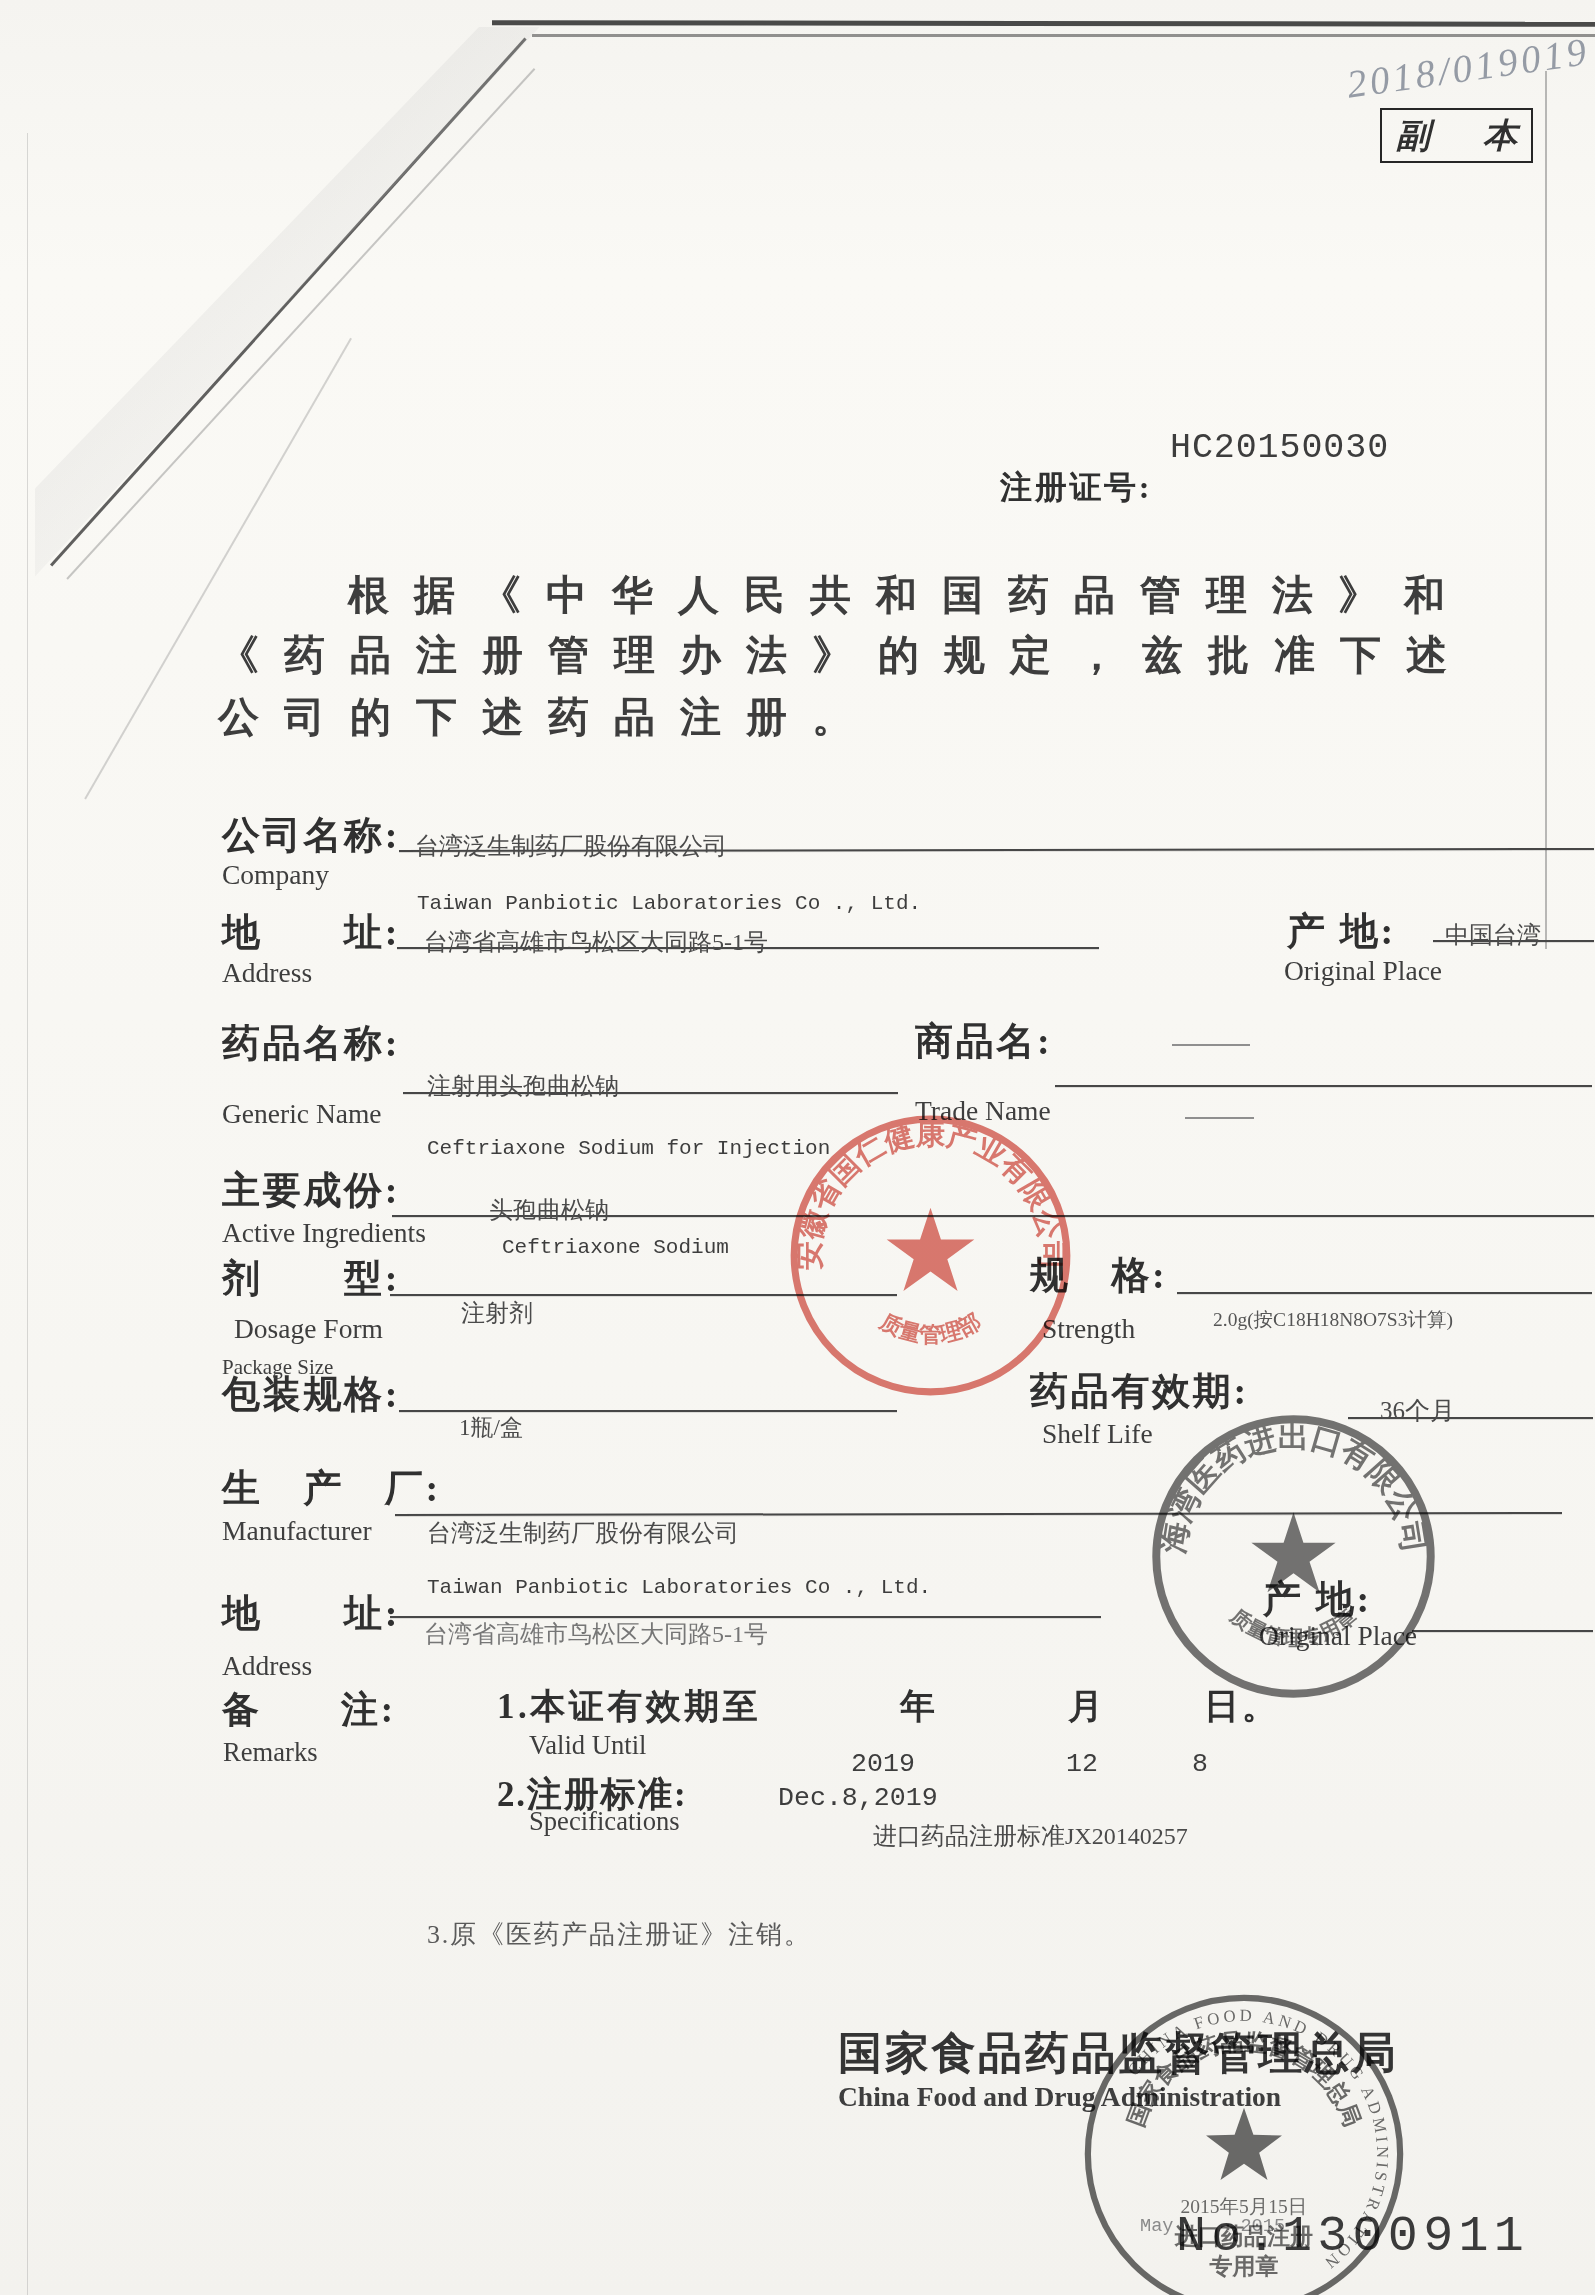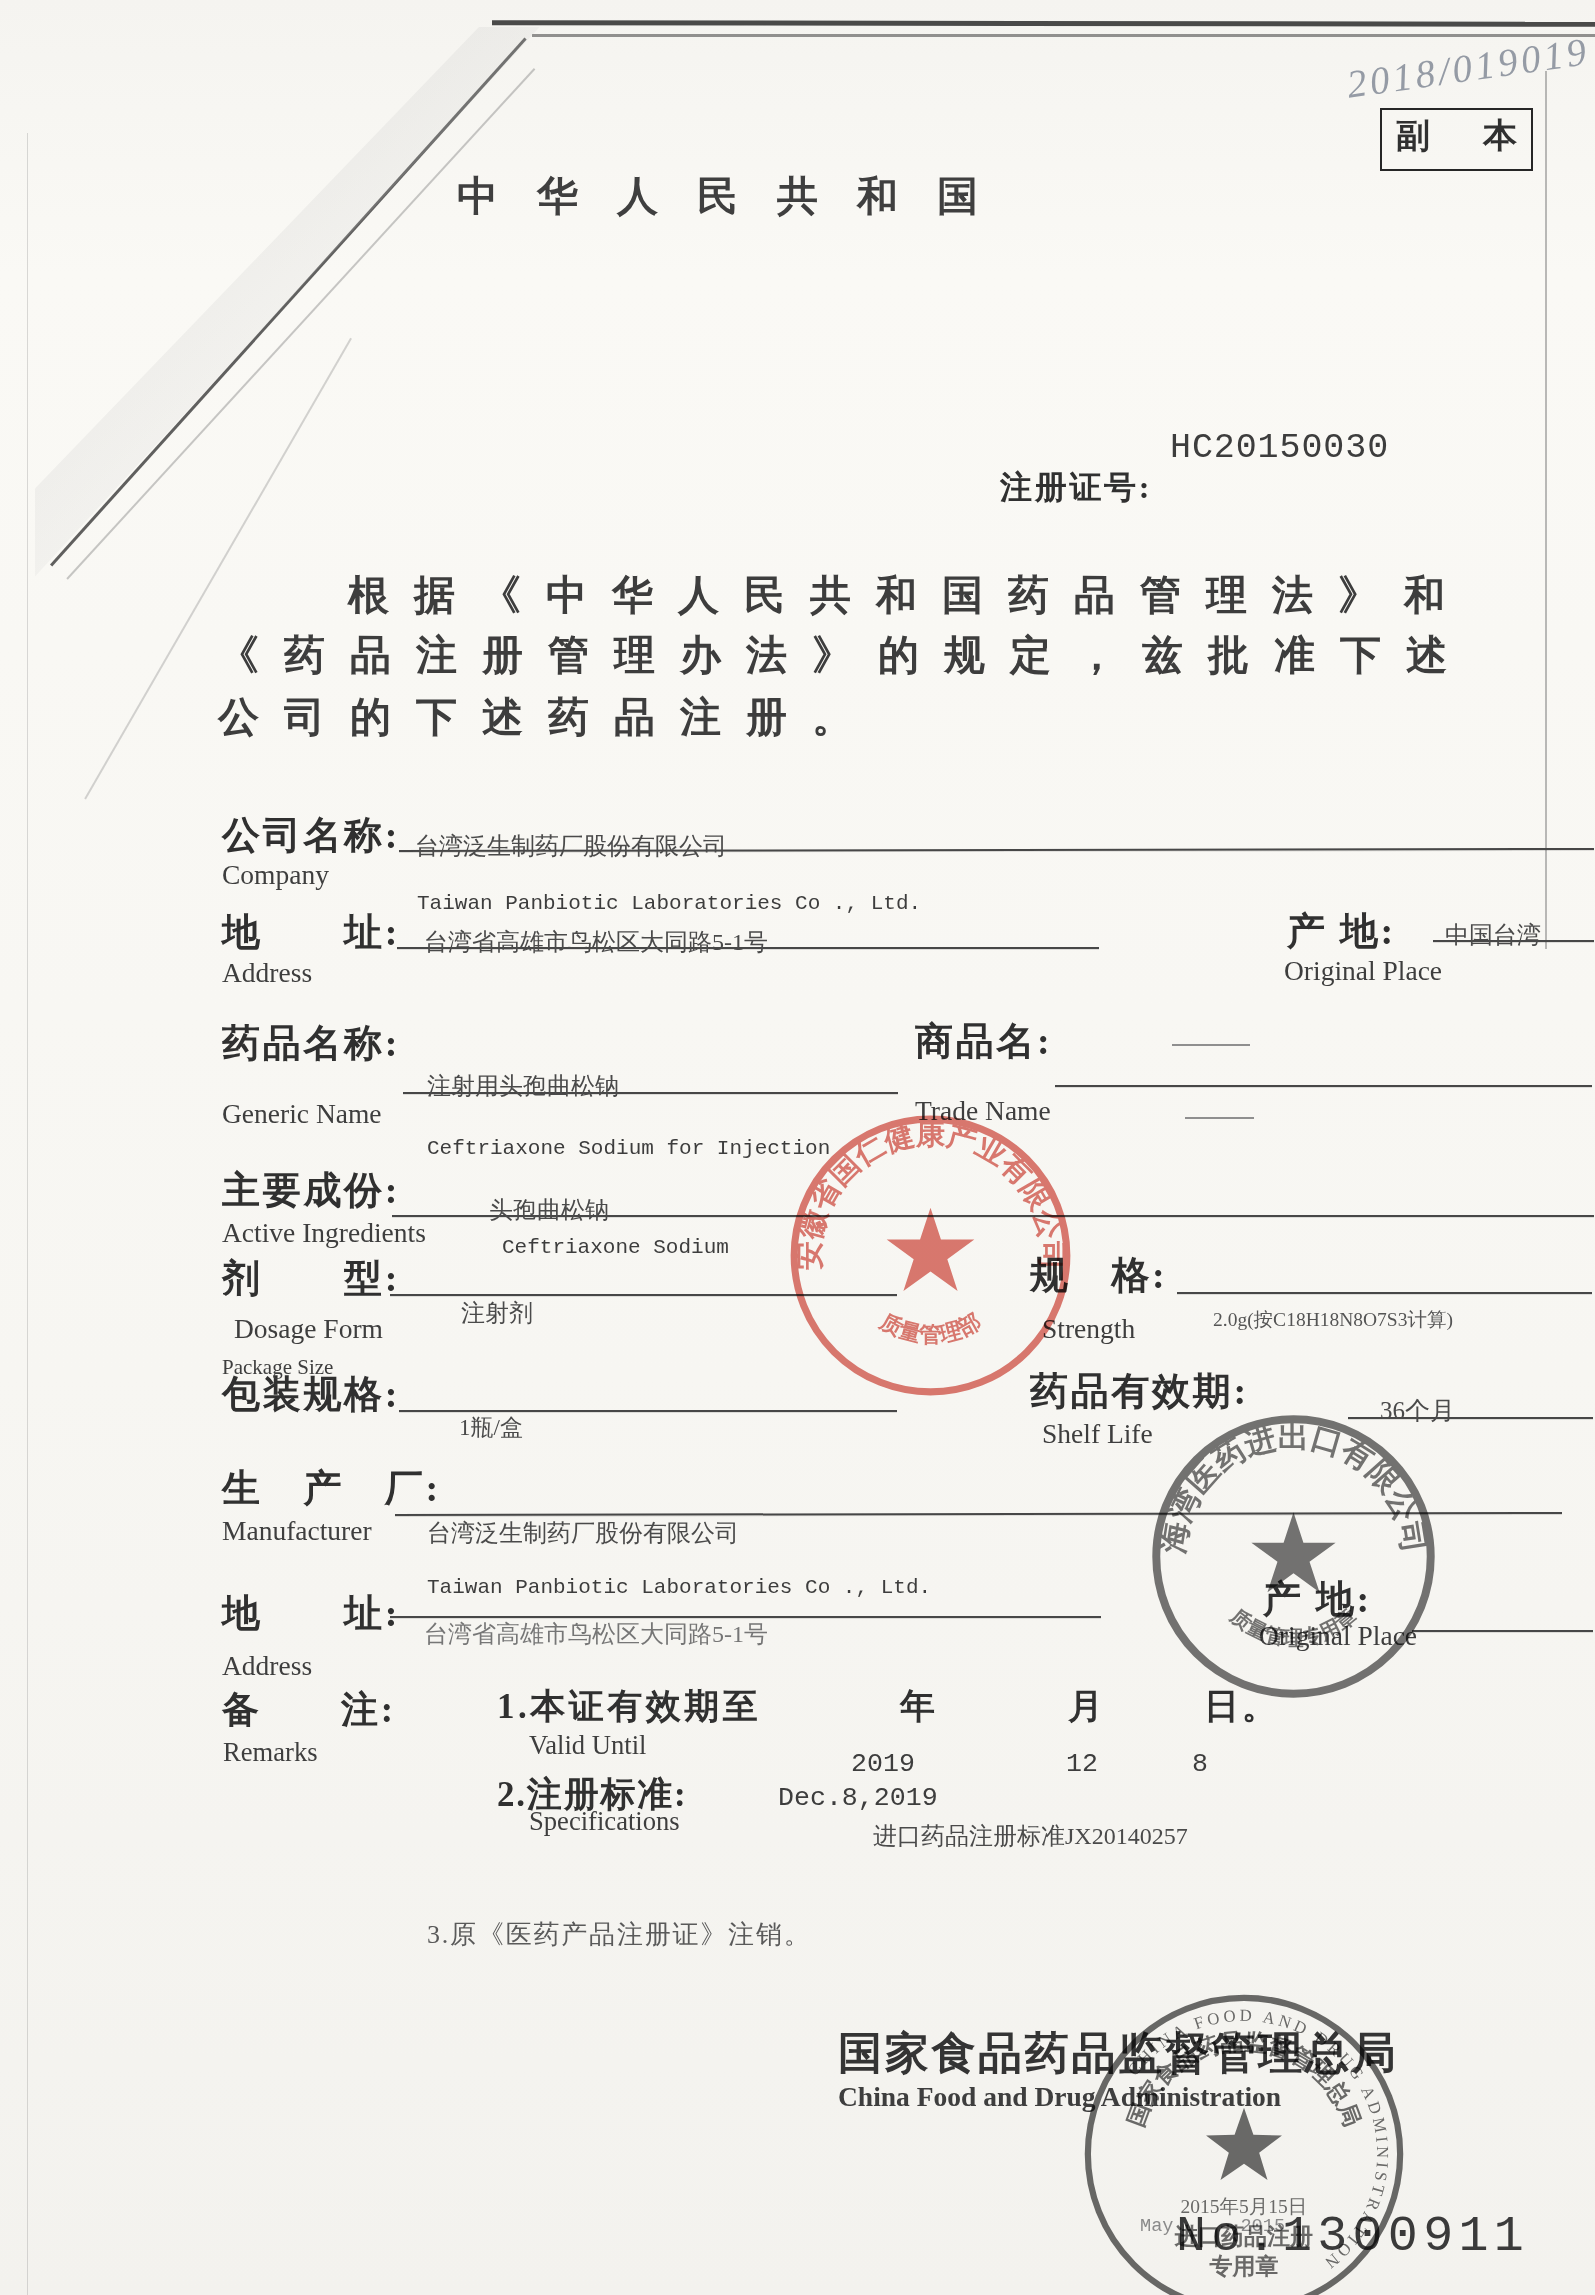--- a/index.html
+++ b/index.html
@@ -28,25 +28,24 @@
   <div class="artifact" style="left:532px;top:34px;width:1064px;height:2.7px;opacity:.5;"></div>
   <div class="artifact" style="left:51px;top:564px;width:709px;height:2.7px;opacity:.75;transform:rotate(-48deg);transform-origin:left center;"></div>
   <div class="artifact" style="left:67px;top:578px;width:692px;height:1.8px;opacity:.4;transform:rotate(-47.5deg);transform-origin:left center;background:#777;"></div>
   <div class="artifact" style="left:85px;top:798px;width:532px;height:1.8px;opacity:.35;transform:rotate(-60deg);transform-origin:left center;background:#888;"></div>
   <div style="position:absolute;left:35px;top:26.6px;width:505px;height:550px;opacity:.18;background:linear-gradient(135deg,#777,#ddd 60%,transparent);clip-path:polygon(0 100%,100% 0,88% 0,0 84%);"></div>
   <div class="artifact" style="left:26.6px;top:133px;width:1.8px;height:2163px;opacity:.35;background:#999;"></div>
   <div class="artifact" style="left:1545px;top:71px;width:1.8px;height:878px;opacity:.5;background:#777;"></div>
 
   <div class="t" style="left:1346px;top:46px;font-size:39px;color:#959ba5;font-style:italic;letter-spacing:3.5px;transform:rotate(-8deg);">2018/019019</div>
 
-  <div style="position:absolute;left:1380px;top:108px;width:153px;height:63px;border:2.7px solid #262626;box-sizing:border-box;">
+  <div style="position:absolute;left:1380px;top:108px;width:153px;height:55px;border:2.7px solid #262626;box-sizing:border-box;font-style:italic;">
     <div class="t lbl" style="left:14px;top:7px;font-size:34px;letter-spacing:53px;">副本</div>
   </div>
 
-  <div class="t" style="left:457px;top:174px;font-size:41px;font-weight:600;letter-spacing:39px;color:#3f3f3f;">中华人民共和国</div>
 
   <div class="t lbl" style="left:1000px;top:470px;font-size:32px;">注册证号:</div>
   <div class="t mono" style="left:1170px;top:429px;font-size:35px;letter-spacing:0.9px;">HC20150030</div>
 
   <div class="t" style="left:348px;top:573px;font-size:41px;font-weight:700;letter-spacing:25px;color:#3d3d3d;">根据《中华人民共和国药品管理法》和</div>
   <div class="t" style="left:218px;top:633px;font-size:41px;font-weight:700;letter-spacing:25px;color:#3d3d3d;">《药品注册管理办法》的规定，兹批准下述</div>
   <div class="t" style="left:218px;top:695px;font-size:41px;font-weight:700;letter-spacing:25px;color:#3d3d3d;">公司的下述药品注册。</div>
 
   <div class="t lbl" style="left:222px;top:814px;font-size:38px;">公司名称:</div>
   <div class="line" style="left:399px;top:849px;width:1195px;transform:rotate(-.1deg);"></div>

